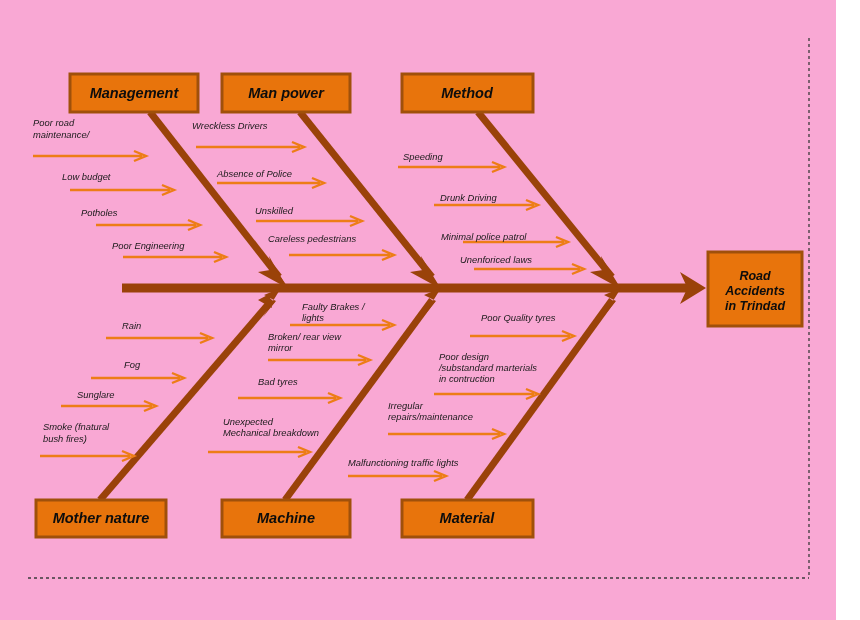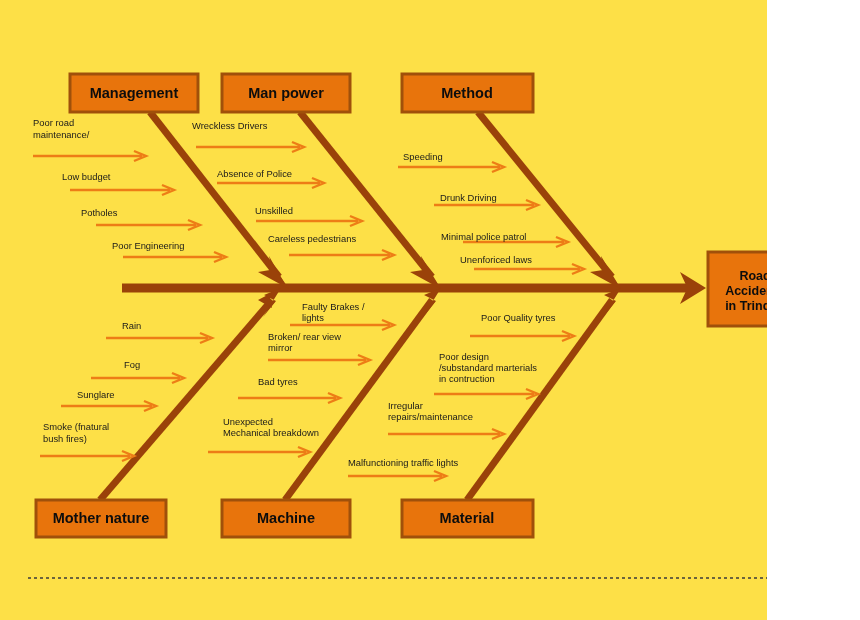--- a/index.html
+++ b/index.html
@@ -2,25 +2,26 @@
 <html><head>
 <meta charset="utf-8">
 <style>
   html, body {
     margin: 0;
     padding: 0;
     background: #ffffff;
   }
   #canvas {
     position: relative;
-    width: 767px;
+    width: 836px;
     height: 620px;
-    background: #fde047;
+    background: #f9a8d4;
     font-family: "Liberation Sans", sans-serif;
     overflow: hidden;
+    font-style: italic;
   }
   #diagram-svg {
     position: absolute;
     left: 0;
     top: 0;
     width: 860px;
     height: 620px;
   }
   .cat-box-text {
     font-family: "Liberation Sans", sans-serif;

